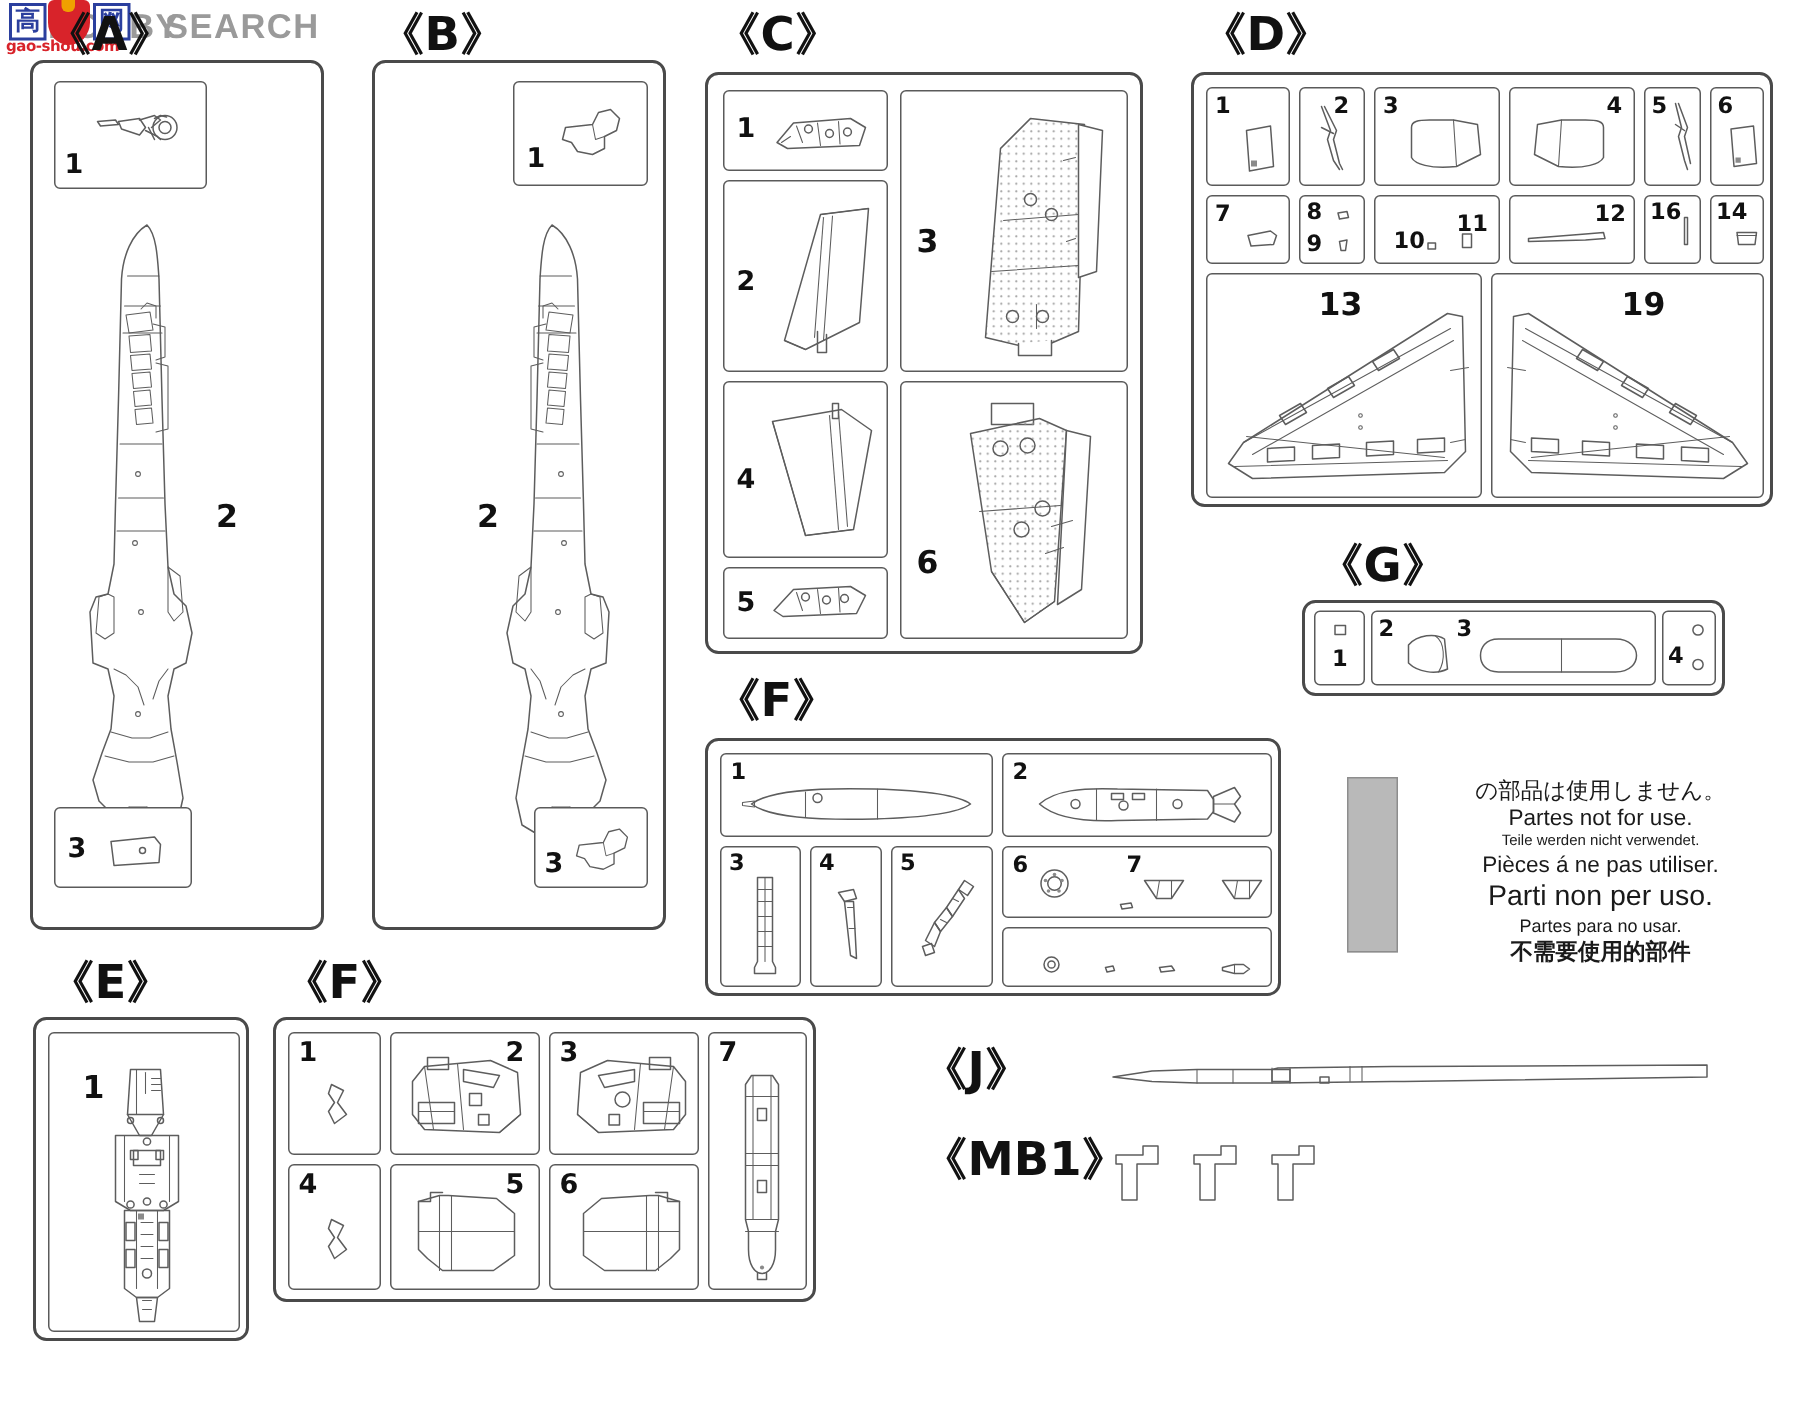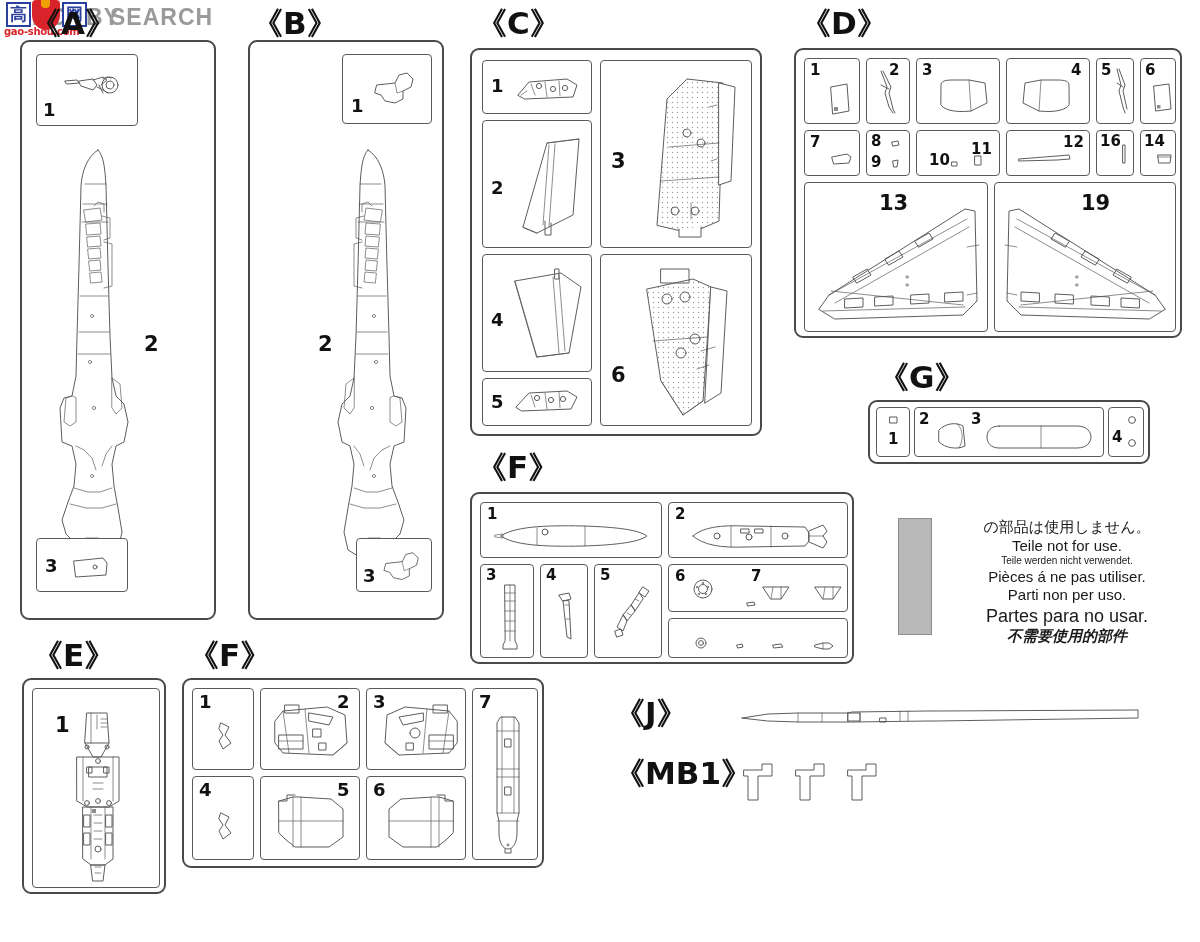--- a/index.html
+++ b/index.html
@@ -167,23 +167,23 @@
   }
   #notice .lines div {
     color: #1a1a1a;
     white-space: nowrap;
     line-height: 1.24;
   }
   #notice .jp  { font-size: 15px; font-family: "DejaVu Sans", sans-serif; }
   #notice .en  { font-size: 15px; }
   #notice .de  { font-size: 10px; }
   #notice .fr  { font-size: 15px; }
-  #notice .it  { font-size: 15px; }
-  #notice .es  { font-size: 18px; }
-  #notice .cn  { font-size: 15px; font-weight: bold; font-family: "DejaVu Sans", sans-serif; font-style: italic; }
+  #notice .it  { font-size: 19px; }
+  #notice .es  { font-size: 12px; }
+  #notice .cn  { font-size: 15px; font-weight: bold; font-family: "DejaVu Sans", sans-serif; }
 
   
   .mb-row { position: absolute; }
   .mb-row .sprue-label { position: static; display: inline-block; vertical-align: middle; }
 </style>
 </head>
 <body>
 
 <div id="brand">
   <span class="hobby-text">HOBBY</span>
@@ -689,21 +689,21 @@
       <path d="M2 6 L10 4 L16 4 L20 7 L16 10 L10 10 L2 8 Z"></path>
       <path class="thin" d="M10 4 L10 10"></path>
     </svg>
   </div>
 </div>
 
 <div id="notice">
   <div class="swatch"></div>
   <div class="lines">
     <div class="jp">の部品は使用しません。</div>
-    <div class="en">Teile not for use.</div>
+    <div class="en">Partes not for use.</div>
     <div class="de">Teile werden nicht verwendet.</div>
     <div class="fr">Pièces á ne pas utiliser.</div>
     <div class="it">Parti non per uso.</div>
     <div class="es">Partes para no usar.</div>
     <div class="cn">不需要使用的部件</div>
   </div>
 </div>
 
 <div class="sprue-label" style="left:32px; top:640px;">《E》</div>
 <div class="frame" style="left:22px; top:678px; width:144px; height:216px;">

